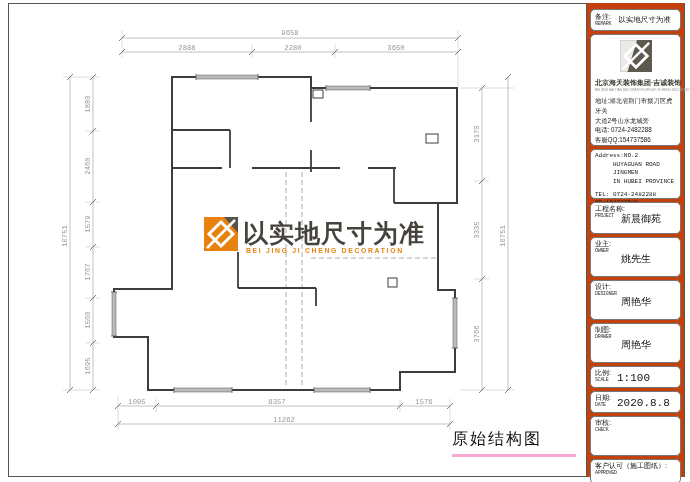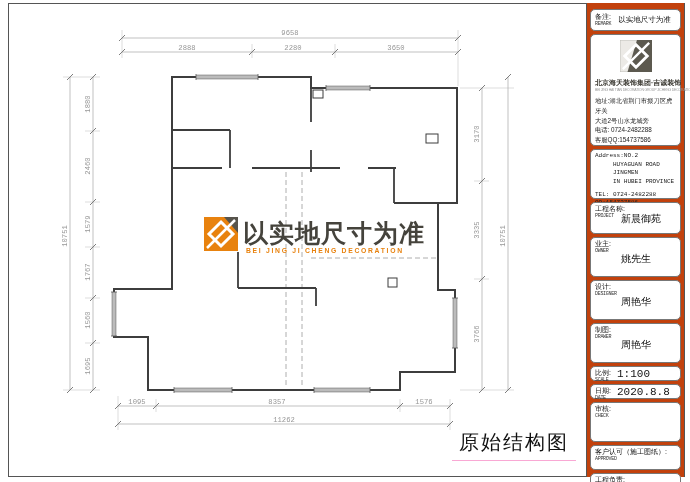--- a/index.html
+++ b/index.html
@@ -7,35 +7,35 @@
        font-family:"Liberation Sans",sans-serif;color:#222;}
   .sheet-border{position:absolute;left:8px;top:3px;right:5px;bottom:5px;
        border:1px solid #555;pointer-events:none;}
   
   #plan-svg{position:absolute;left:0;top:0;}
   .watermark-text{position:absolute;left:243px;top:217px;font-size:25px;font-weight:bold;
        color:#45433c;letter-spacing:1px;white-space:nowrap;}
   .watermark-en{position:absolute;left:246px;top:247px;font-size:6.8px;font-weight:bold;
        color:#e8820e;letter-spacing:1.7px;white-space:nowrap;}
   .watermark-icon{position:absolute;left:204px;top:217px;}
-  .drawing-title{position:absolute;left:452px;top:429px;width:124px;text-align:center;
-       font-size:20px;letter-spacing:2px;color:#111;border-bottom:1px solid #f9a8d4;
+  .drawing-title{position:absolute;left:452px;top:429px;width:124px;
+       font-size:16px;letter-spacing:2px;color:#111;border-bottom:3px solid #f9a8d4;
        padding-bottom:4px;font-family:"Liberation Serif",serif;}
   
   .titleblock{position:absolute;top:3px;bottom:5px;left:586px;width:98px;
        border-left:1px solid #555;box-sizing:border-box;display:flex;flex-direction:column;
        gap:3px;padding:6px 3px 4px 3px;background:#c2410c;}
   .tb-box{border:1px solid #777;border-radius:5px;position:relative;
        padding:2px 4px;box-sizing:border-box;flex:0 0 auto;background:#fff;}
   .tb-label{font-size:7px;color:#111;line-height:1.2;}
   .tb-label-en{font-size:5px;color:#333;font-family:"Liberation Mono",monospace;
        line-height:1.2;letter-spacing:-0.3px;max-width:60px;}
   .tb-value{position:absolute;left:30px;top:54%;transform:translateY(-50%);
        font-size:10px;color:#111;white-space:nowrap;}
-  .tb-value.mono{font-family:"Liberation Mono",monospace;font-size:11px;left:26px;}.h26{height:32px}.h24{height:40px}.h22{height:15px}.h25{height:25px}
+  .tb-value.mono{font-family:"Liberation Mono",monospace;font-size:11px;left:26px;}.h26{height:32px}.h24{height:40px}.h22{height:22px}.h25{height:25px}
   .h27{flex:1 1 auto}
   .logo-box{height:112px;text-align:center;}
   .tb-company{font-size:7px;font-weight:bold;color:#3f3d36;white-space:nowrap;margin-top:2px;}
   .tb-company-en{font-size:3.5px;color:#999;white-space:nowrap;letter-spacing:-0.2px;}
   .tb-address{text-align:left;font-size:6.3px;line-height:1.55;color:#222;margin-top:4px;}
   .addr-en-box{height:50px;font-family:"Liberation Mono",monospace;font-size:6px;
        line-height:1.45;color:#222;}
   .addr-en-box .ind{padding-left:18px;}
   .addr-en-box .gap{height:4px;}
   .remark-box{height:22px;display:flex;align-items:center;}

